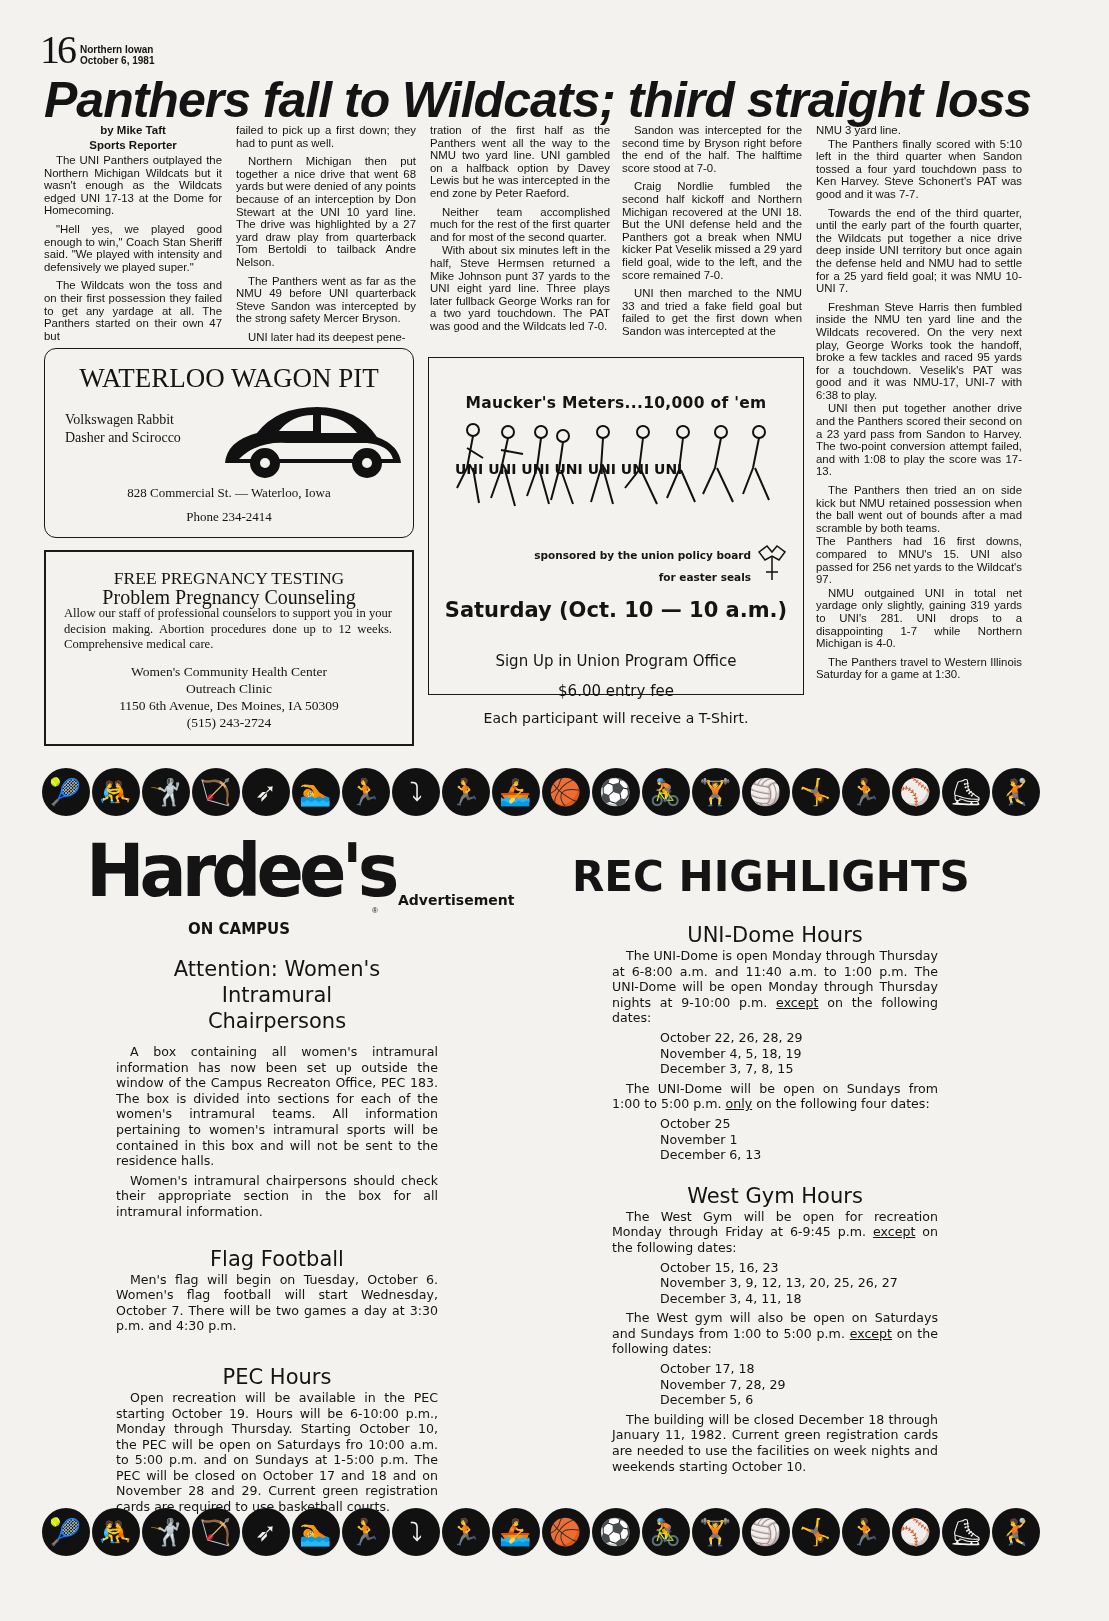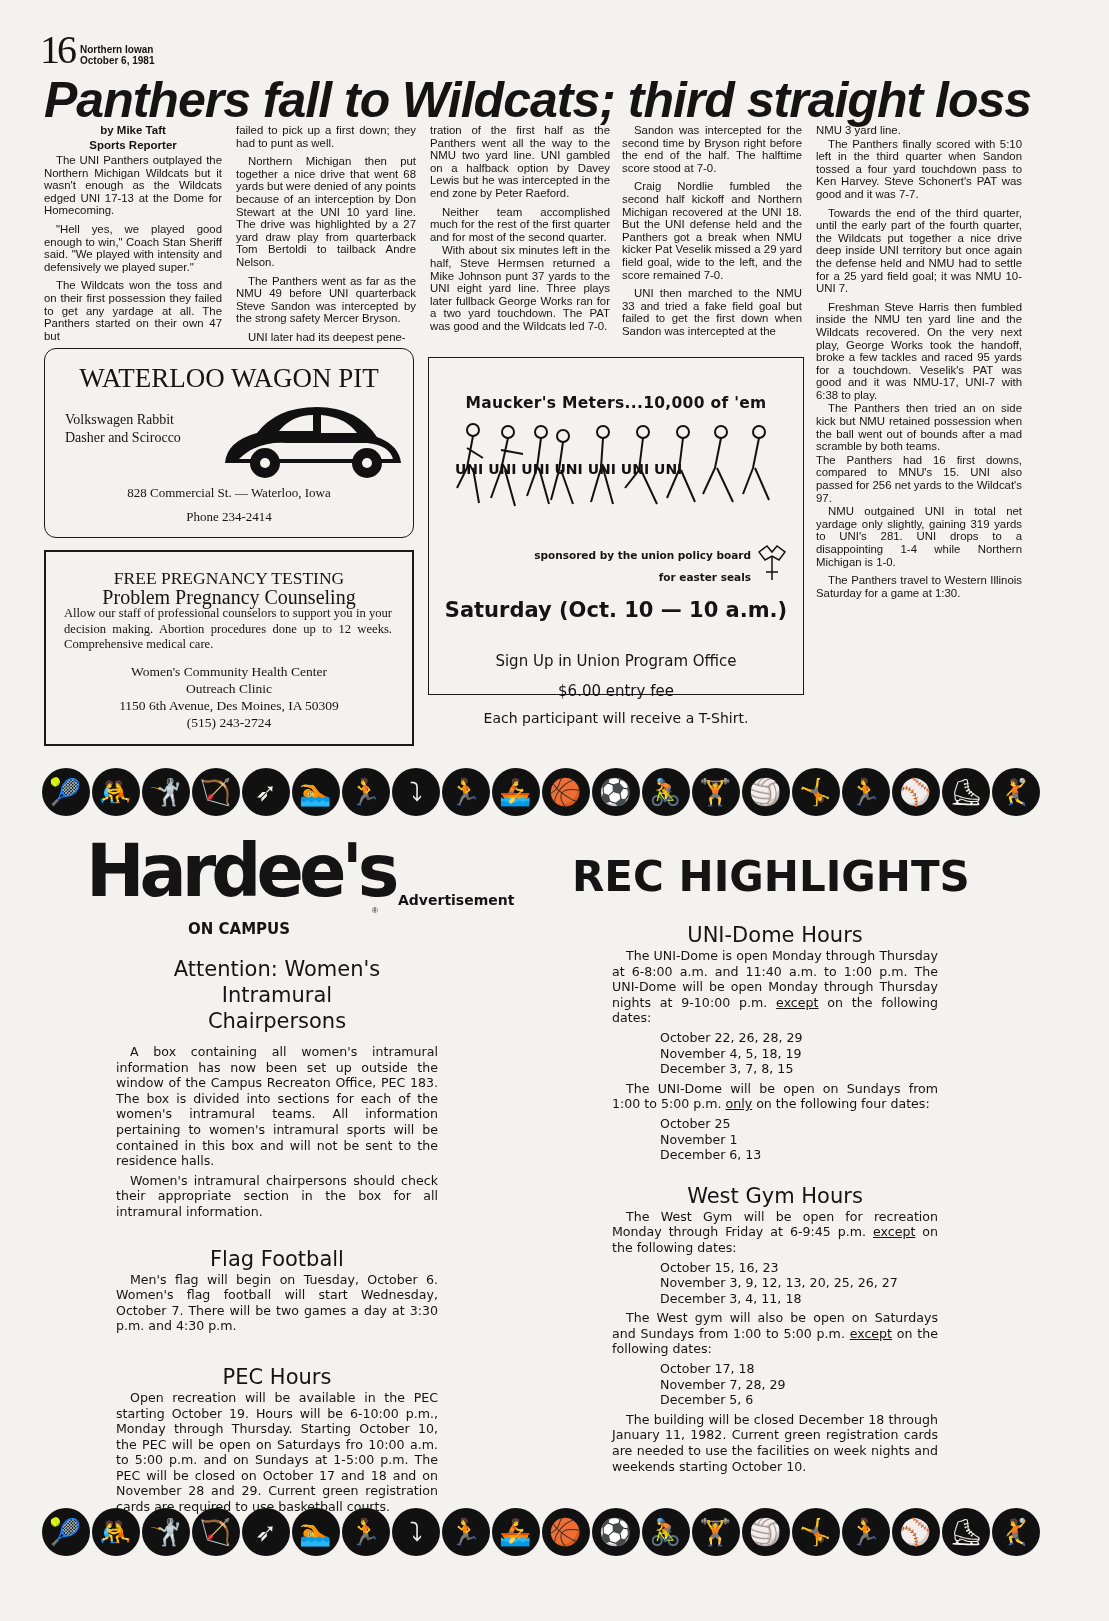--- a/index.html
+++ b/index.html
@@ -66,23 +66,24 @@
 <div class="abs col" style="left:622px; top:124px; width:180px;">
   <p>Sandon was intercepted for the second time by Bryson right before the end of the half. The halftime score stood at 7-0.</p>
   <p>Craig Nordlie fumbled the second half kickoff and Northern Michigan recovered at the UNI 18. But the UNI defense held and the Panthers got a break when NMU kicker Pat Veselik missed a 29 yard field goal, wide to the left, and the score remained 7-0.</p>
   <p>UNI then marched to the NMU 33 and tried a fake field goal but failed to get the first down when Sandon was intercepted at the</p>
 </div>
 <div class="abs col" style="left:816px; top:124px; width:206px;">
   <p style="text-indent:0; margin-bottom:1px">NMU 3 yard line.</p>
   <p>The Panthers finally scored with 5:10 left in the third quarter when Sandon tossed a four yard touchdown pass to Ken Harvey. Steve Schonert's PAT was good and it was 7-7.</p>
   <p>Towards the end of the third quarter, until the early part of the fourth quarter, the Wildcats put together a nice drive deep inside UNI territory but once again the defense held and NMU had to settle for a 25 yard field goal; it was NMU 10-UNI 7.</p>
   <p class="nogap">Freshman Steve Harris then fumbled inside the NMU ten yard line and the Wildcats recovered. On the very next play, George Works took the handoff, broke a few tackles and raced 95 yards for a touchdown. Veselik's PAT was good and it was NMU-17, UNI-7 with 6:38 to play.</p>
+  <p>UNI then put together another drive and the Panthers scored their second on a 23 yard pass from Sandon to Harvey. The two-point conversion attempt failed, and with 1:08 to play the score was 17-13.</p>
   <p class="nogap">The Panthers then tried an on side kick but NMU retained possession when the ball went out of bounds after a mad scramble by both teams.</p>
   <p class="nogap" style="text-indent:0">The Panthers had 16 first downs, compared to MNU's 15. UNI also passed for 256 net yards to the Wildcat's 97.</p>
-  <p>NMU outgained UNI in total net yardage only slightly, gaining 319 yards to UNI's 281. UNI drops to a disappointing 1-4 while Northern Michigan is 1-0.</p>
+  <p>NMU outgained UNI in total net yardage only slightly, gaining 319 yards to UNI's 281. UNI drops to a disappointing 1-7 while Northern Michigan is 4-0.</p>
   <p>The Panthers travel to Western Illinois Saturday for a game at 1:30.</p>
 </div>
 
 <div class="abs ad-box serif" style="left:44px; top:348px; width:370px; height:190px; border-radius:12px;">
   <div class="wagon-title">WATERLOO WAGON PIT</div>
   <div class="abs" style="left:20px; top:62px; font-size:14px; line-height:18px;">
     <div>Volkswagen Rabbit</div>
     <div>Dasher and Scirocco</div>
   </div>
   <svg class="abs" style="left:172px; top:52px;" width="190" height="80" viewBox="0 0 190 80">

